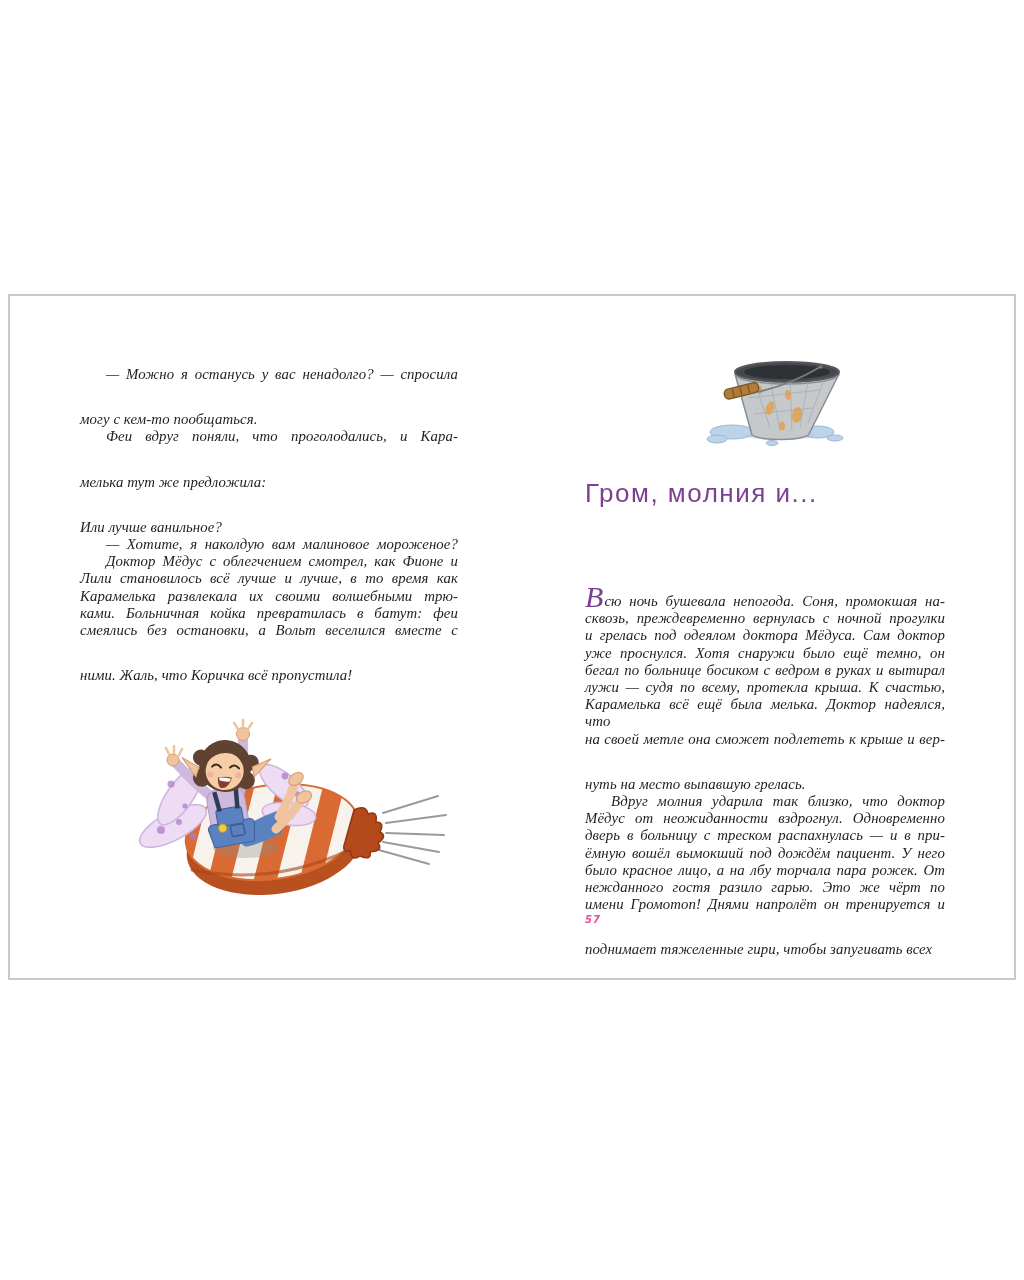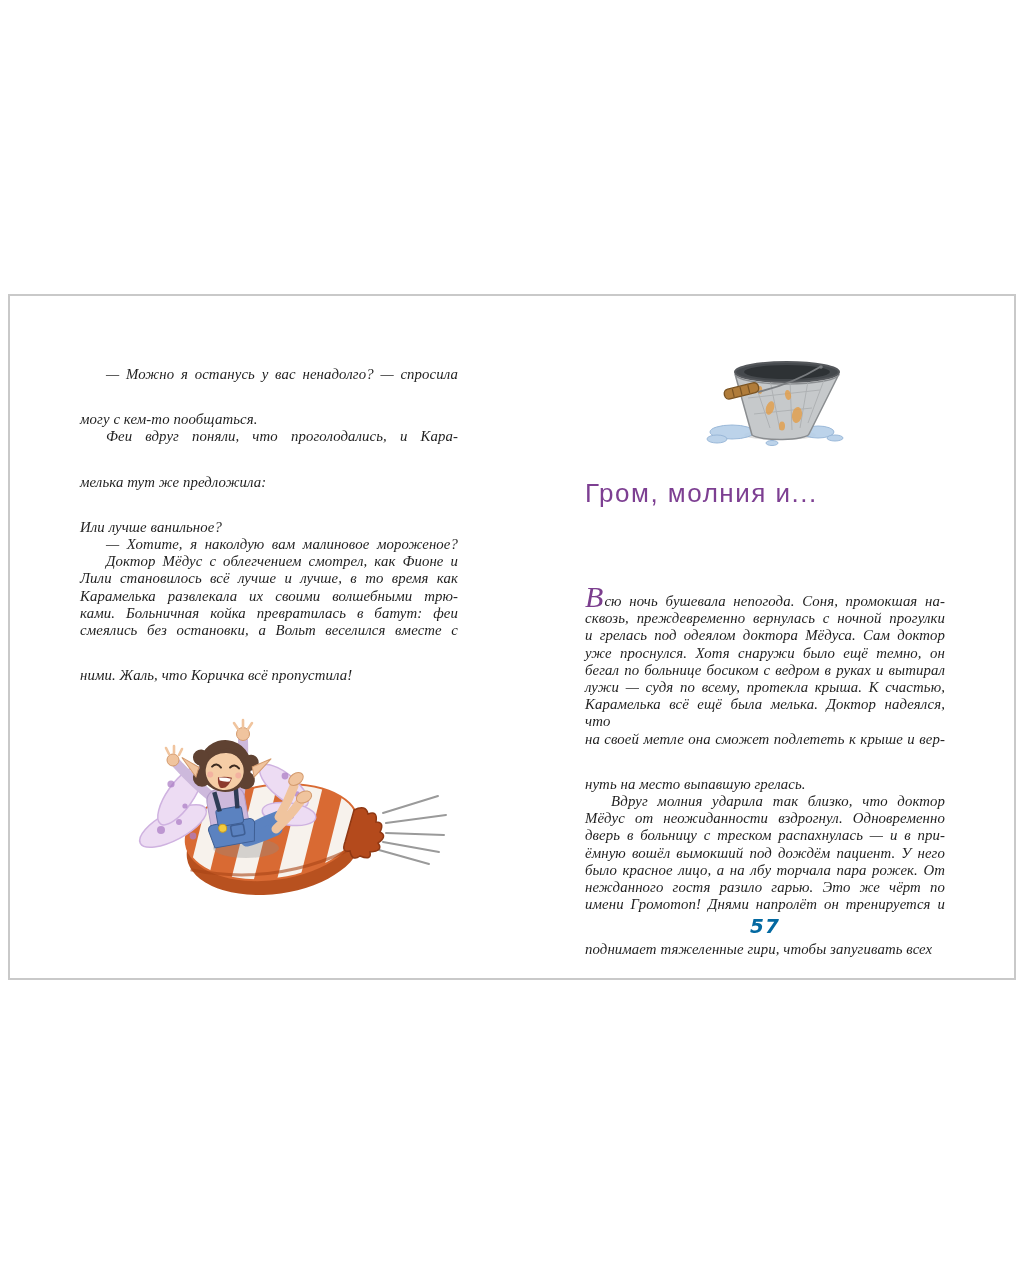--- a/index.html
+++ b/index.html
@@ -21,23 +21,23 @@
   .dropcap{
     font-size:30px;color:#7b3e8e;line-height:17.2px;vertical-align:-1px;
     font-weight:500;padding-right:1px;
   }
   .chapter-title{
     position:absolute;left:585px;top:450px;width:360px;text-align:left;
     font-family:Liberation Sans, sans-serif;font-size:26px;letter-spacing:1.5px;
     color:#7d3f92;font-weight:400;margin-top:28px;
   }
   .page-number{
-    position:absolute;left:585px;top:914px;width:360px;text-align:center;
-    font-family:"DejaVu Sans", sans-serif;font-size:20px;font-weight:700;
-    font-style:italic;color:#0369a1;letter-spacing:1px;
+    position:absolute;left:585px;top:914px;width:360px;
+    font-family:"DejaVu Sans", sans-serif;font-size:10px;font-weight:700;
+    font-style:italic;color:#ec4899;letter-spacing:1px;
   }
   .illustration{position:absolute;}
   #bucket-illo{left:700px;top:348px;width:150px;height:100px;}
   #fairy-illo{left:133px;top:718px;width:322px;height:202px;}
 </style>
 </head>
 <body>
 
 <div class="page-frame"></div>
 

